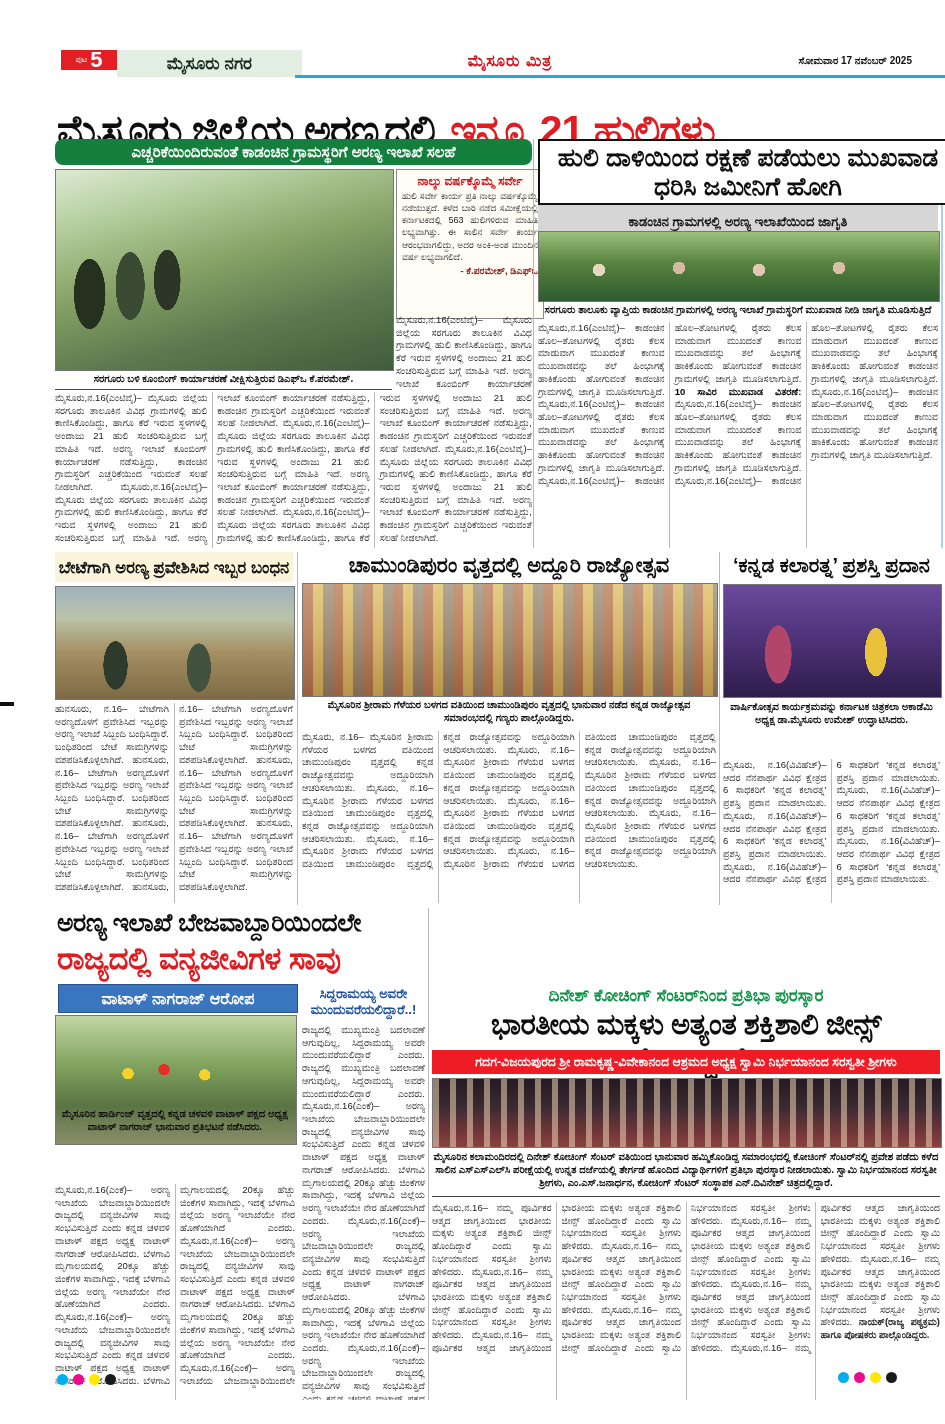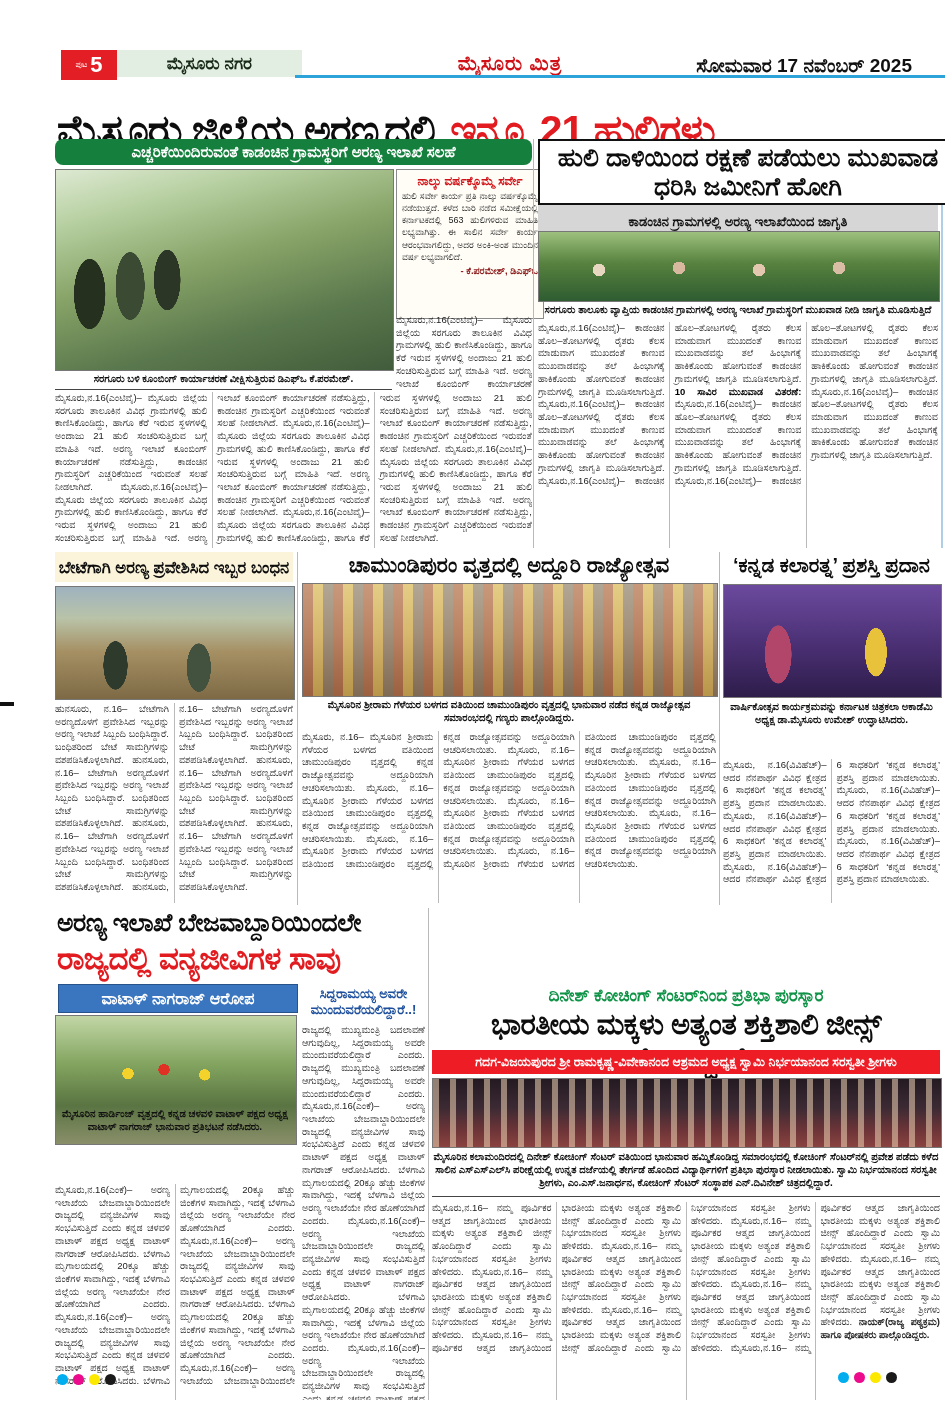--- a/index.html
+++ b/index.html
@@ -5,22 +5,22 @@
   html,body{margin:0;padding:0;}
   body{width:945px;height:1424px;position:relative;background:#ffffff;
        font-family:"Liberation Sans","DejaVu Sans",sans-serif;color:#1a1a1a;overflow:hidden;}
   .abs{position:absolute;}
   
   .page-box{background:#e31e24;color:#fff;display:flex;align-items:center;justify-content:center;gap:3px;}
   .page-box .plabel{font-size:8px;line-height:1;}
   .page-box .pnum{font-size:22px;font-weight:bold;line-height:1;}
   .section-bar{background:#e3eee3;display:flex;align-items:center;justify-content:center;
                font-size:17px;font-weight:bold;color:#162916;}
-  .masthead{color:#d01117;font-size:20px;font-weight:bold;text-align:center;letter-spacing:1px;}
-  .edition-date{font-size:19px;font-weight:bold;text-align:right;color:#111;}
+  .masthead{color:#d01117;font-size:16px;font-weight:bold;text-align:center;letter-spacing:1px;}
+  .edition-date{font-size:10px;font-weight:bold;text-align:right;color:#111;}
   .blue-rule{background:#2da4d9;}
   
   .main-headline{font-size:41px;font-weight:bold;white-space:nowrap;letter-spacing:-1px;color:#0d0d0d;margin-top:23px;}
   .main-headline .red{color:#e11b1f;}
   .green-bar{background:#15803d;color:#fff;font-weight:bold;font-size:15px;
              display:flex;align-items:center;justify-content:center;border-radius:8px;}
   .boxed-headline{border:2px solid #111;background:#fff;display:flex;align-items:center;justify-content:center;
                   text-align:center;font-size:25px;font-weight:bold;line-height:1.18;color:#0d0d0d;}
   .gray-bar{background:#d6d6d6;display:flex;align-items:center;justify-content:center;
             font-size:13px;font-weight:bold;color:#111;}
@@ -82,21 +82,21 @@
     linear-gradient(180deg,#241a22 0%,#3c2a33 42%,#6e3538 76%,#8a4340 100%);}
   
   .vrule{background:#b9b9b9;width:1px;}
   .vrule-blue{background:#aecfe6;width:2px;}
   .dot{width:11px;height:11px;border-radius:50%;position:absolute;}
   .reg-dash{background:#111;}
 </style>
 </head>
 <body>
 
-<div class="abs page-box" style="left:61px;top:50px;width:56px;height:30px;">
+<div class="abs page-box" style="left:61px;top:50px;width:56px;height:20px;">
   <span class="plabel">ಪುಟ</span>
   <span class="pnum">5</span>
 </div>
 <div class="abs section-bar" style="left:117px;top:50px;width:185px;height:27px;">ಮೈಸೂರು ನಗರ</div>
 <div class="abs masthead" style="left:380px;top:52px;width:260px;">ಮೈಸೂರು ಮಿತ್ರ</div>
 <div class="abs edition-date" style="left:690px;top:55px;width:222px;">ಸೋಮವಾರ 17 ನವೆಂಬರ್ 2025</div>
 <div class="abs blue-rule" style="left:295px;top:75px;width:650px;height:3px;"></div>
 
 <div class="abs main-headline" style="left:57px;top:84px;width:888px;height:50px;"><span>ಮೈಸೂರು ಜಿಲ್ಲೆಯ ಅರಣ್ಯದಲ್ಲಿ </span><span class="red">ಇನ್ನೂ 21 ಹುಲಿಗಳು</span></div>
 

